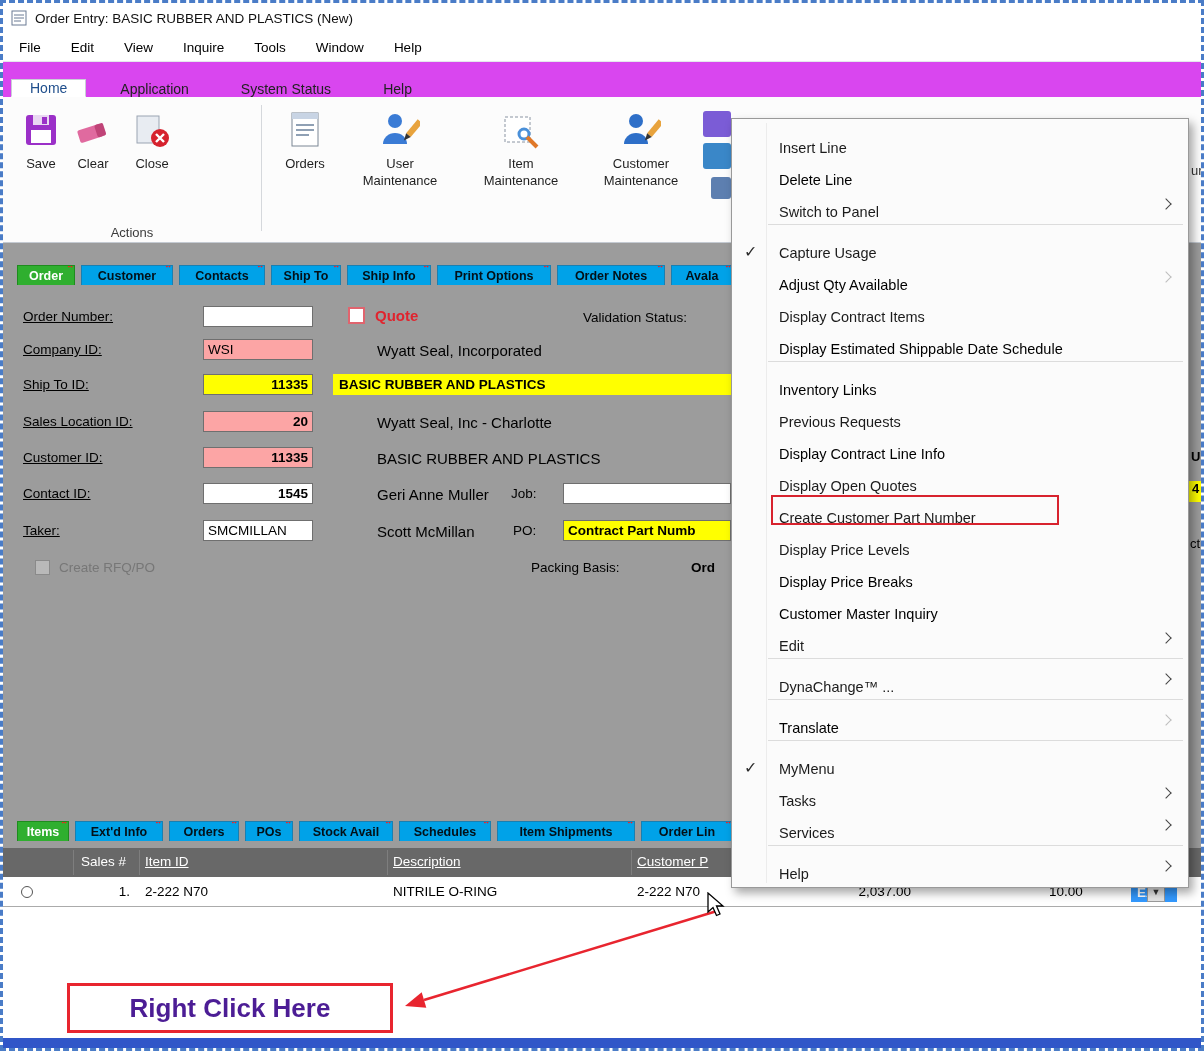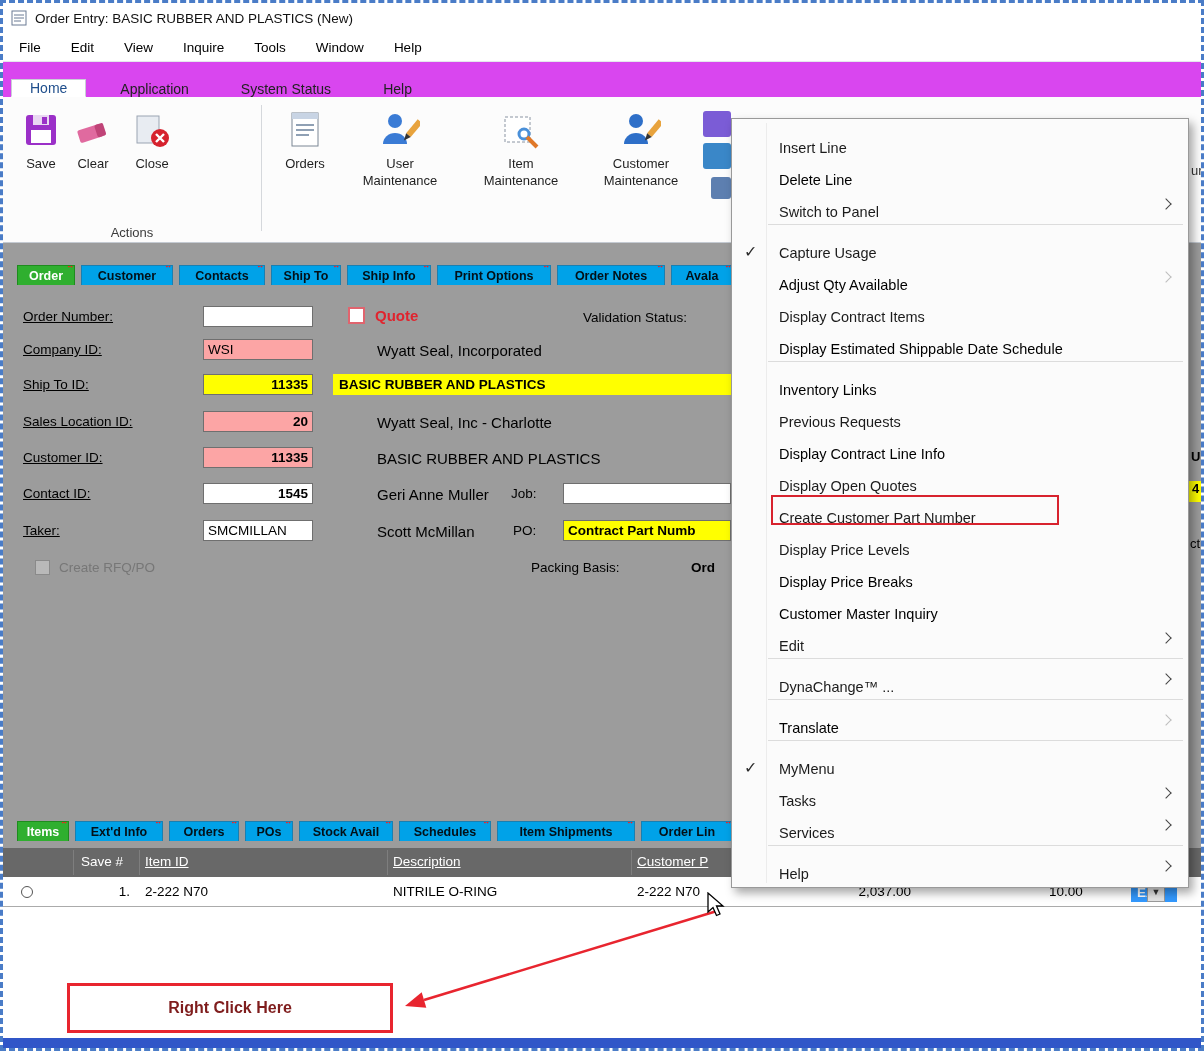--- a/index.html
+++ b/index.html
@@ -85,21 +85,21 @@
     border-top:1.7px solid #444;border-right:1.7px solid #444;transform:rotate(45deg);}
   .menu-item.disabled .arrow{border-color:#BDBDBD;}
   .menu-item.highlight::after{content:"";position:absolute;left:39px;width:288px;top:1px;bottom:1px;
     border:2px solid #D8232E;box-sizing:border-box;}
   .menu-sep{position:relative;height:9px;}
   .menu-sep::after{content:"";position:absolute;left:36px;right:5px;top:4px;border-top:1px solid #DCDCDC;}
   
   .annotation-box{position:absolute;left:64px;top:980px;width:326px;height:50px;background:#fff;
     border:3px solid #E8252F;display:flex;align-items:center;justify-content:center;z-index:40;
     box-sizing:border-box;}
-  .annotation-text{color:#7f1d1d;font-size:16px;font-weight:bold;}
+  .annotation-text{color:#4c1d95;font-size:26px;font-weight:bold;}
   .overlay-svg{position:absolute;left:0;top:0;width:1204px;height:1051px;pointer-events:none;z-index:45;}
   .cursor-svg{position:absolute;left:704px;top:889px;z-index:70;pointer-events:none;}
 </style>
 </head>
 <body>
 
 <div class="screen">
 
   <div class="titlebar">
     <svg width="16" height="16">
@@ -279,21 +279,21 @@
     <div class="tab" style="left:72px;top:0;width:88px;">Ext'd Info</div>
     <div class="tab" style="left:166px;top:0;width:70px;">Orders</div>
     <div class="tab" style="left:242px;top:0;width:48px;">POs</div>
     <div class="tab" style="left:296px;top:0;width:94px;">Stock Avail</div>
     <div class="tab" style="left:396px;top:0;width:92px;">Schedules</div>
     <div class="tab" style="left:494px;top:0;width:138px;">Item Shipments</div>
     <div class="tab" style="left:638px;top:0;width:92px;">Order Lin</div>
   </div>
 
   <div class="grid-header">
-    <span class="ghc" style="left:78px;">Save #</span>
+    <span class="ghc" style="left:78px;">Sales #</span>
     <span class="ghc u" style="left:142px;">Item ID</span>
     <span class="ghc u" style="left:390px;">Description</span>
     <span class="ghc u" style="left:634px;">Customer P</span>
     <span class="gh-sep" style="left:70px;"></span>
     <span class="gh-sep" style="left:136px;"></span>
     <span class="gh-sep" style="left:384px;"></span>
     <span class="gh-sep" style="left:628px;"></span>
   </div>
 
   <div class="grid-row">

